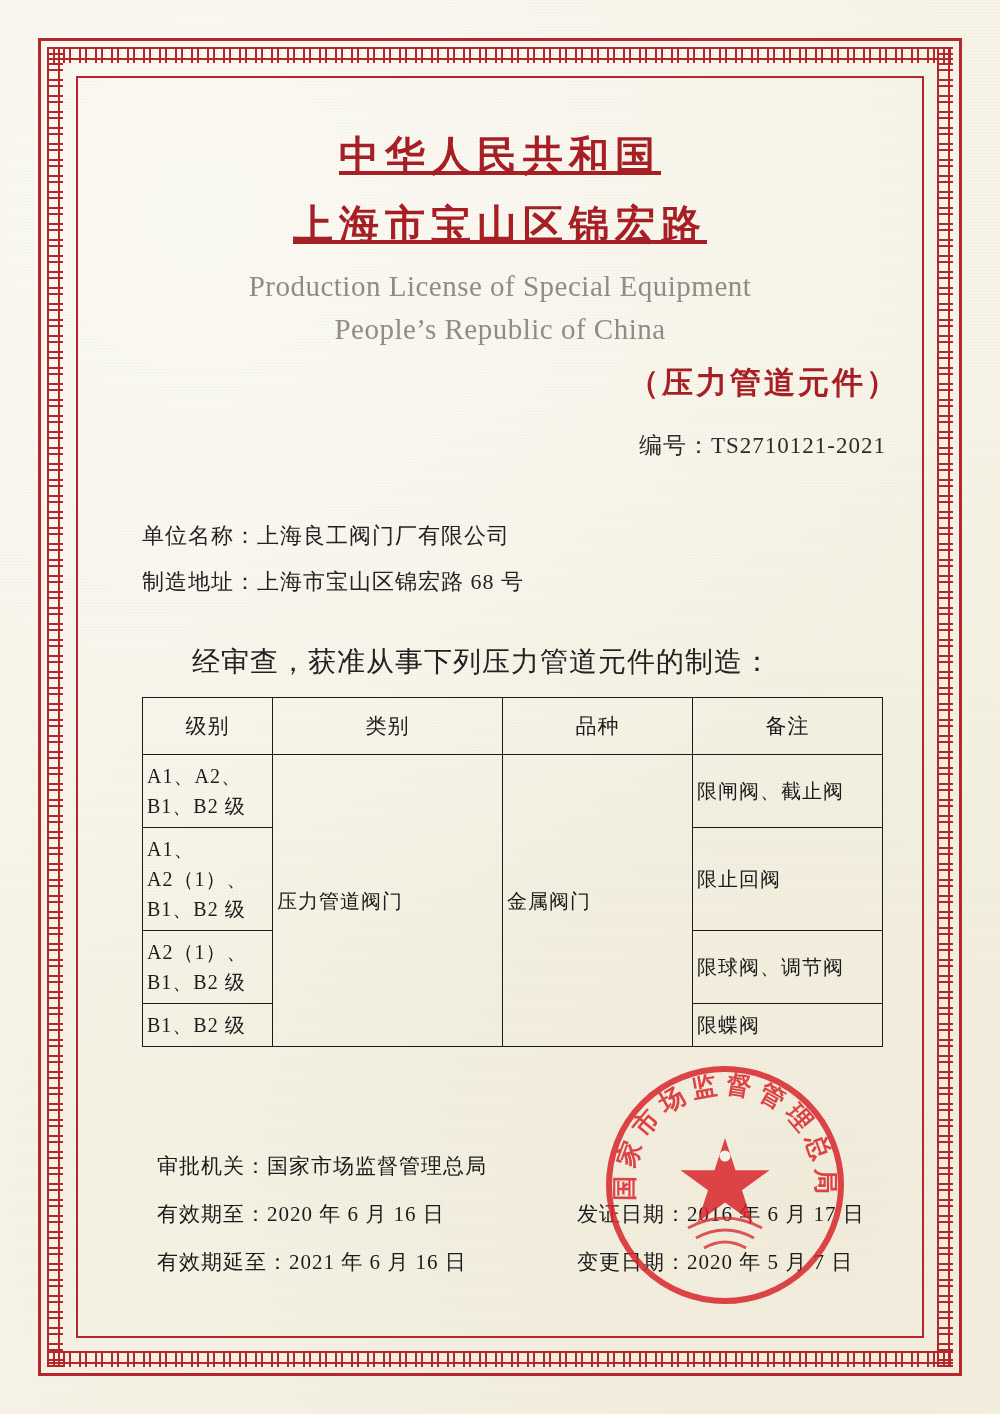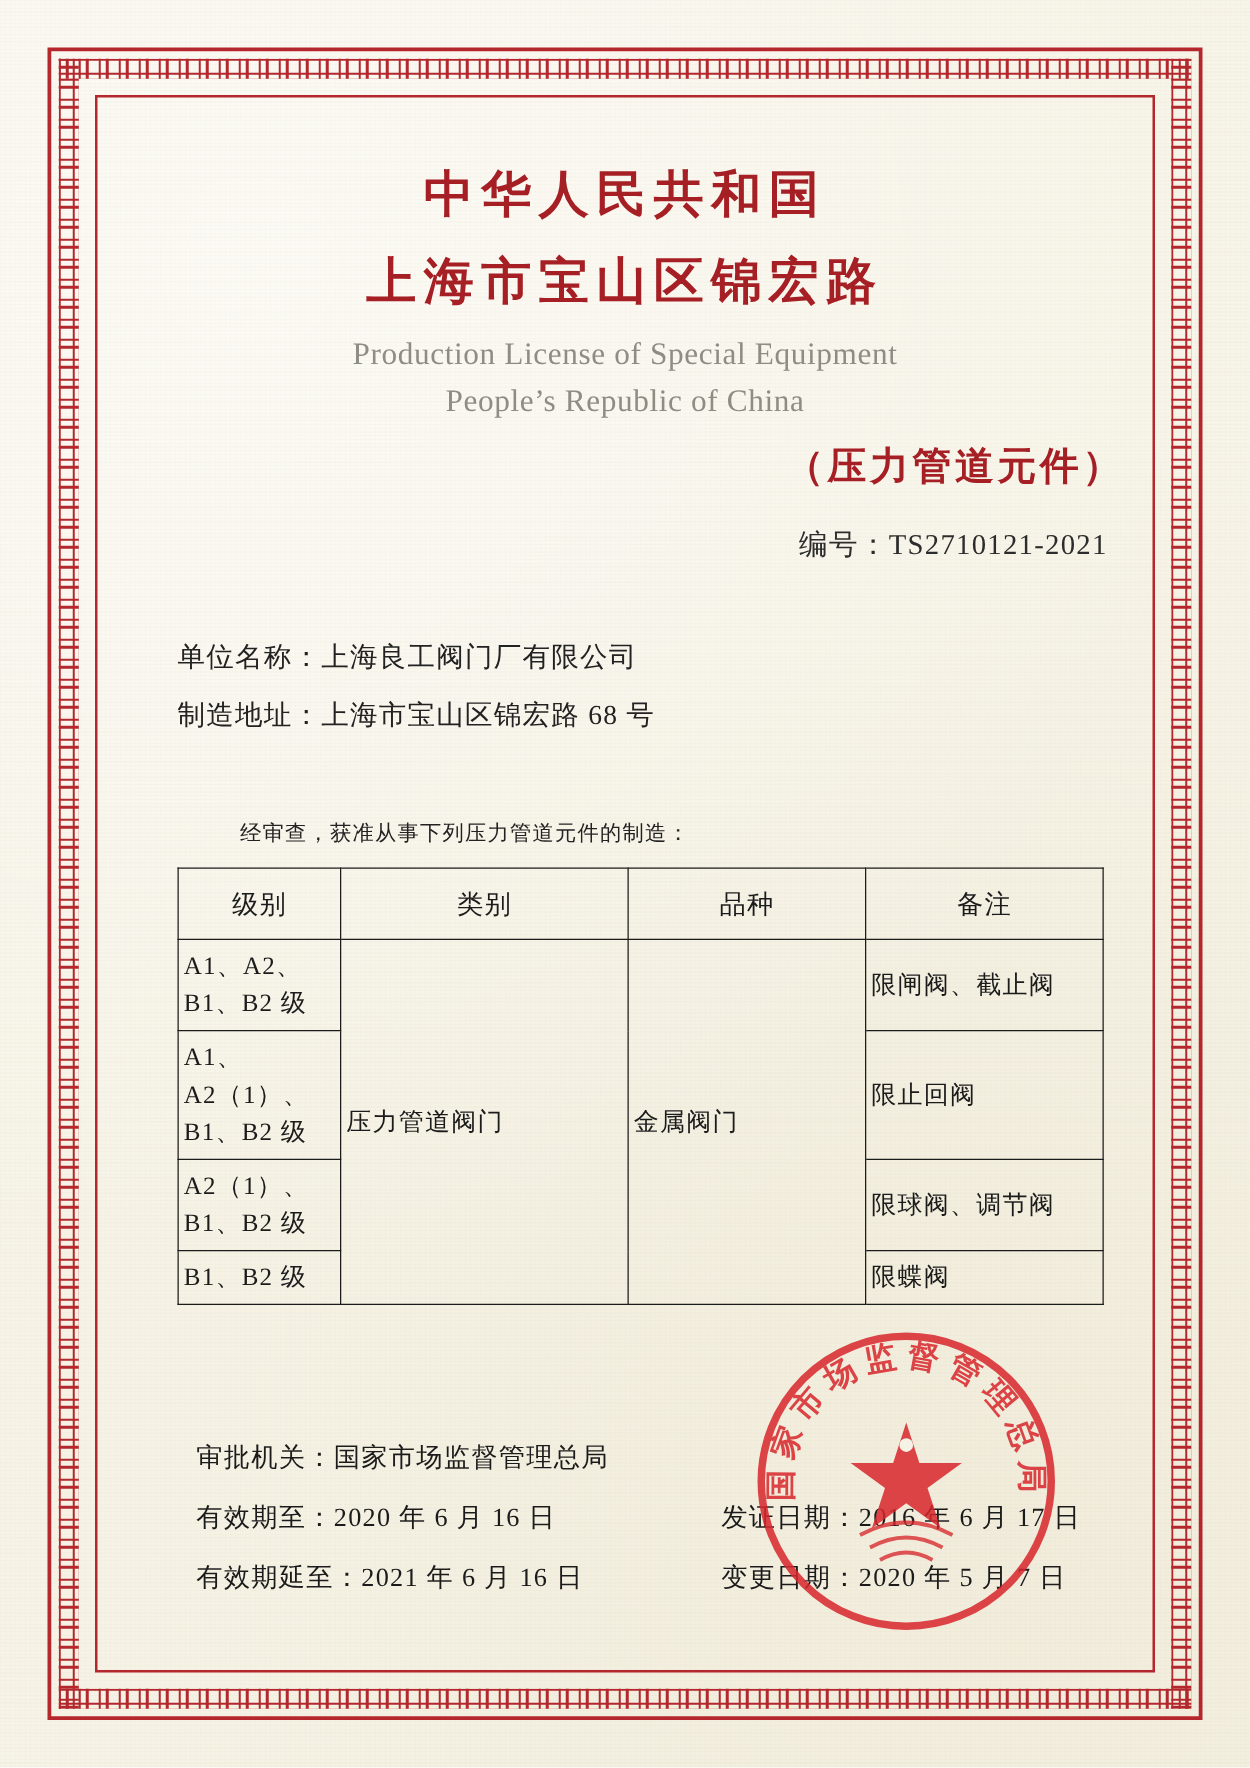--- a/index.html
+++ b/index.html
@@ -76,29 +76,30 @@
     position: absolute;
     left: 100px; top: 100px; right: 100px; bottom: 100px;
   }
 
   .title-zh1, .title-zh2 {
     text-align: center;
     color: #a51f24;
     font-family: "DejaVu Serif", "Liberation Serif", serif;
     font-weight: 700;
     letter-spacing: 6px;
+    text-decoration: underline;
   }
   .title-zh1 { font-size: 40px; margin-top: 28px; }
   .title-zh2 { font-size: 40px; margin-top: 14px; }
 
   .title-en1, .title-en2 {
     text-align: center;
     color: #8e8d84;
     font-family: "Liberation Serif", "DejaVu Serif", serif;
-    font-size: 25px;
+    font-size: 29px;
     letter-spacing: .5px;
   }
   .title-en1 { margin-top: 18px; }
   .title-en2 { margin-top: 10px; }
 
   .subtitle-zh {
     text-align: right;
     color: #a51f24;
     font-family: "DejaVu Serif", "Liberation Serif", serif;
     font-weight: 700;
@@ -123,23 +124,23 @@
     color: #222;
     font-size: 22px;
     line-height: 46px;
     letter-spacing: 1px;
   }
   .field-row { white-space: nowrap; }
   .field-label { }
   .field-value { }
 
   .lead {
-    margin-top: 60px;
+    margin-top: 38px;
     padding-left: 92px;
-    font-size: 17px;
+    font-size: 28px;
     color: #222;
     letter-spacing: 1px;
   }
 
   table.scope {
     margin: 16px auto 0 42px;
     border-collapse: collapse;
     width: 740px;
     table-layout: fixed;
   }

